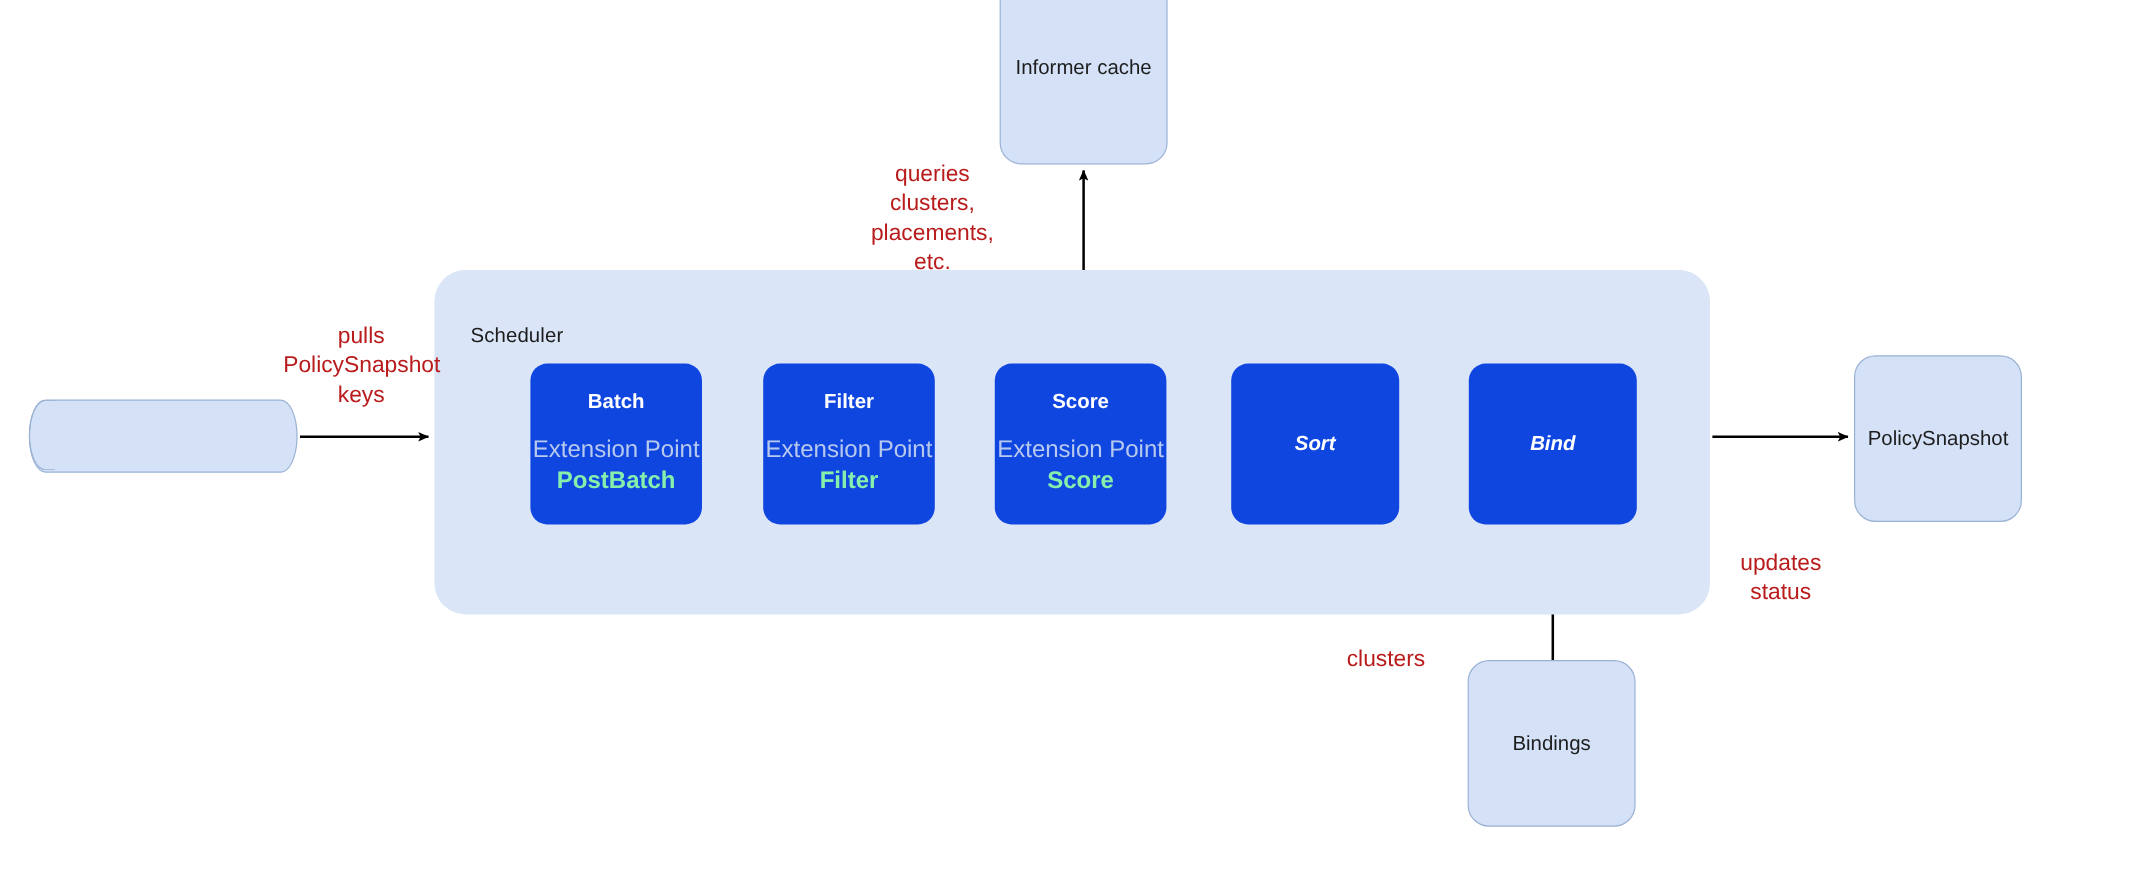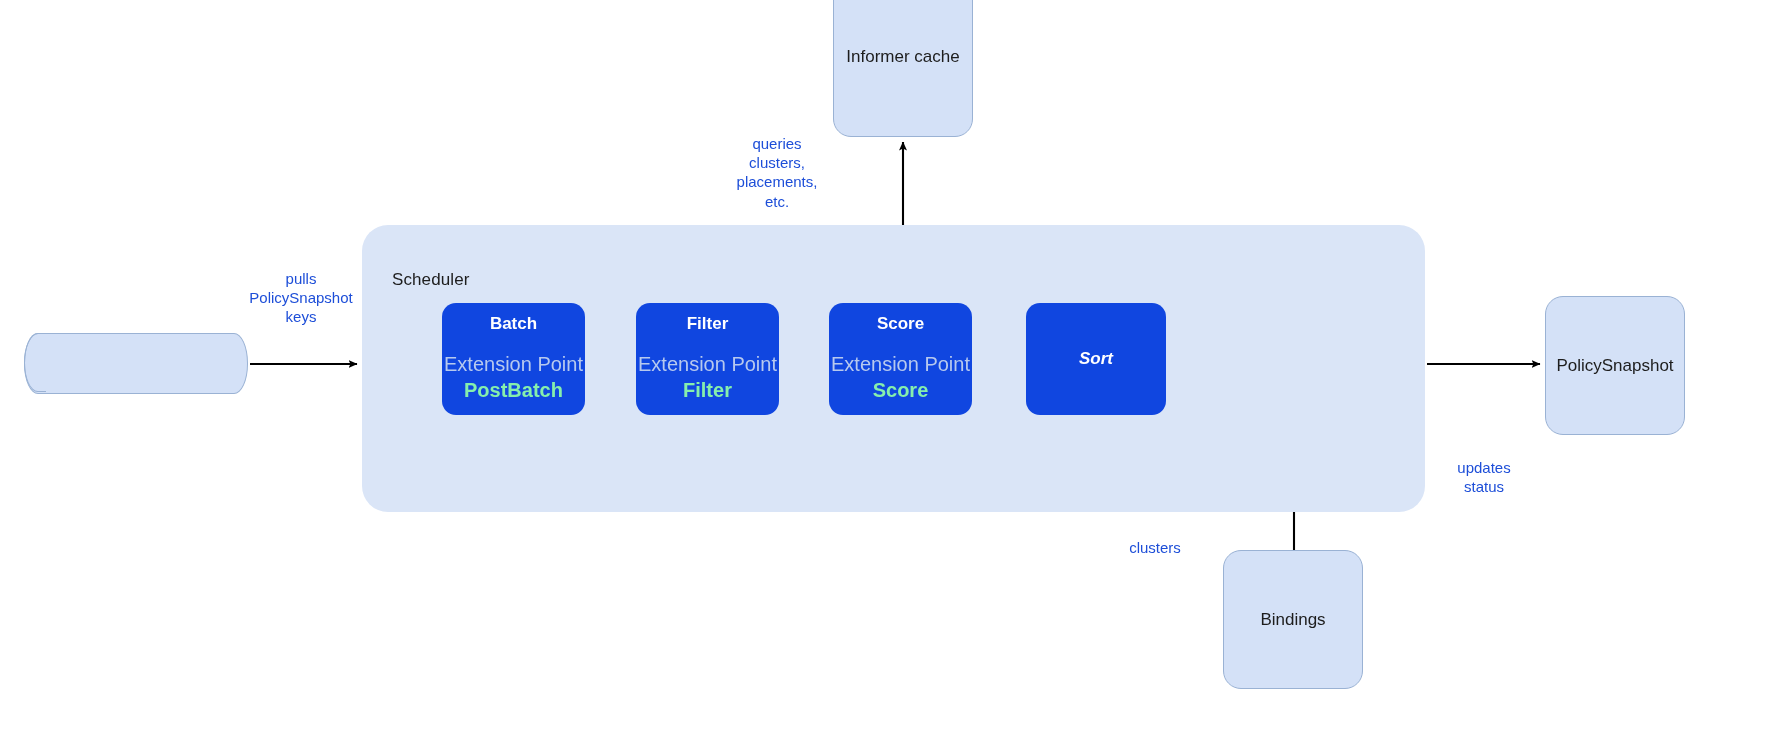--- a/index.html
+++ b/index.html
@@ -45,21 +45,21 @@
     color: #1d1d1d;
     letter-spacing: 0.1px;
     white-space: nowrap;
     margin-top: 24px;
   }
 
   
   .stage {
     position: absolute;
     top: 303px;
-    height: 112px;
+    height: 134px;
     background: #1046e0;
     border-radius: 14px;
     box-sizing: border-box;
     display: flex;
     flex-direction: column;
     align-items: center;
     justify-content: center;
     text-align: center;
   }
   .stage .stage-title {
@@ -159,23 +159,23 @@
     justify-content: center;
     text-align: center;
     font-size: 17px;
     line-height: 1.25;
     color: #1d1d1d;
   }
 
   
   .edge-label {
     position: absolute;
-    font-size: 15px;
+    font-size: 19px;
     line-height: 1.28;
-    color: #1d4ed8;
+    color: #b91c1c;
     text-align: center;
     white-space: pre-line;
   }
   #label-pulls    { left: 236px;  top: 269px;  width: 130px; }
   #label-queries  { left: 718px;  top: 134px;  width: 118px; text-align: center; }
   #label-updates  { left: 1420px; top: 458px;  width: 128px; }
   #label-creates  { left: 1100px; top: 538px;  width: 110px; text-align: center; }
 </style>
 </head>
 <body>
@@ -230,20 +230,23 @@
     <div class="stage-sub">
       <span>Extension Point</span>
       <b>Score</b>
     </div>
   </div>
 
   <div class="stage single" id="stage-sort">
     <div class="stage-title">Sort</div>
   </div>
 
+  <div class="stage single" id="stage-bind">
+    <div class="stage-title">Bind</div>
+  </div>
 
   <div class="node" id="node-informer-cache">
     <span>Informer cache</span>
   </div>
 
   <div class="node" id="node-policysnapshot">
     <span>PolicySnapshot</span>
   </div>
 
   <div class="node" id="node-bindings">

